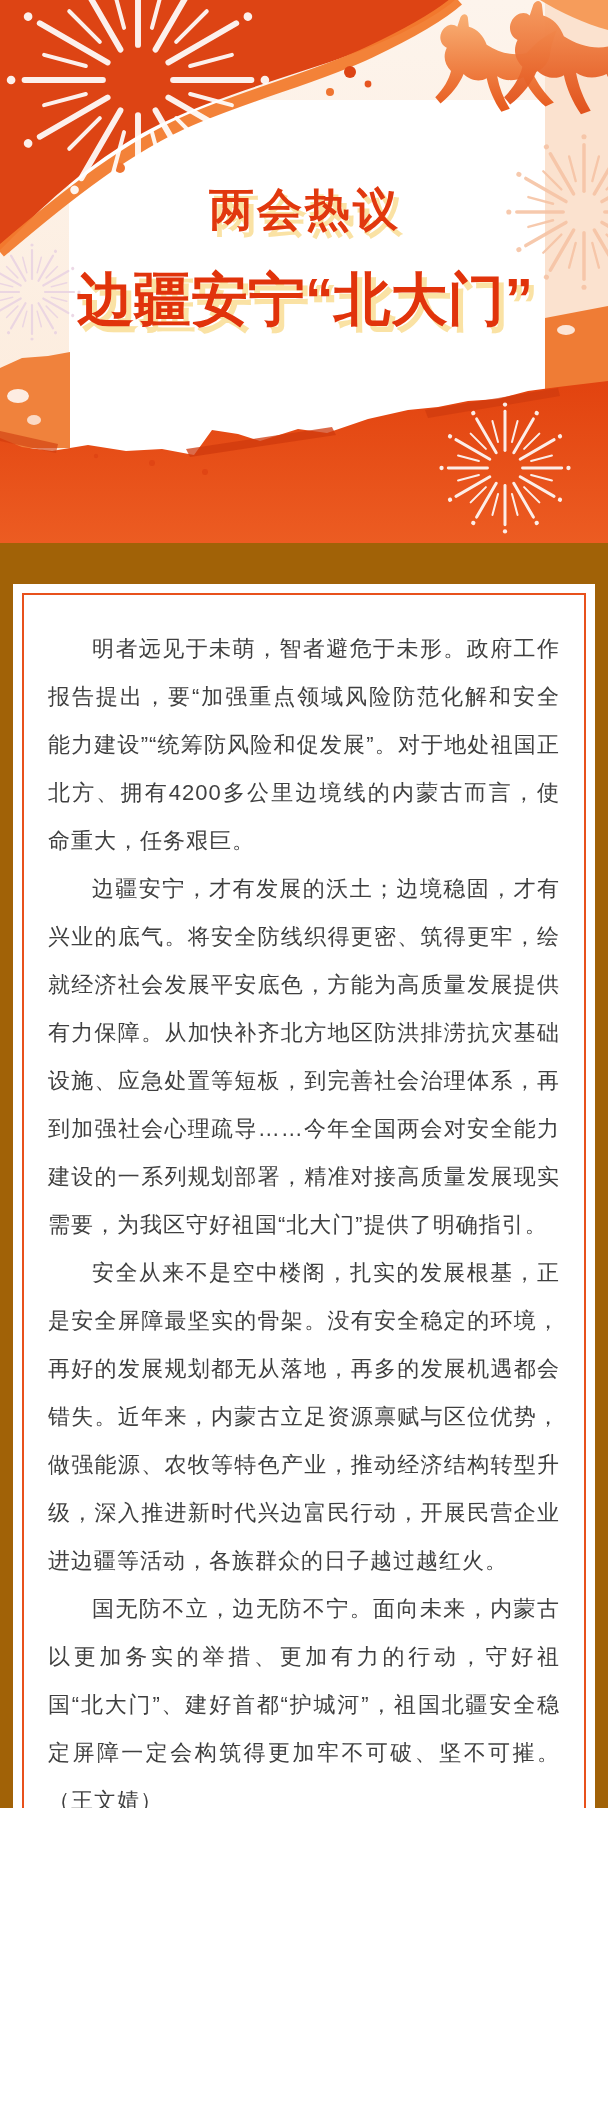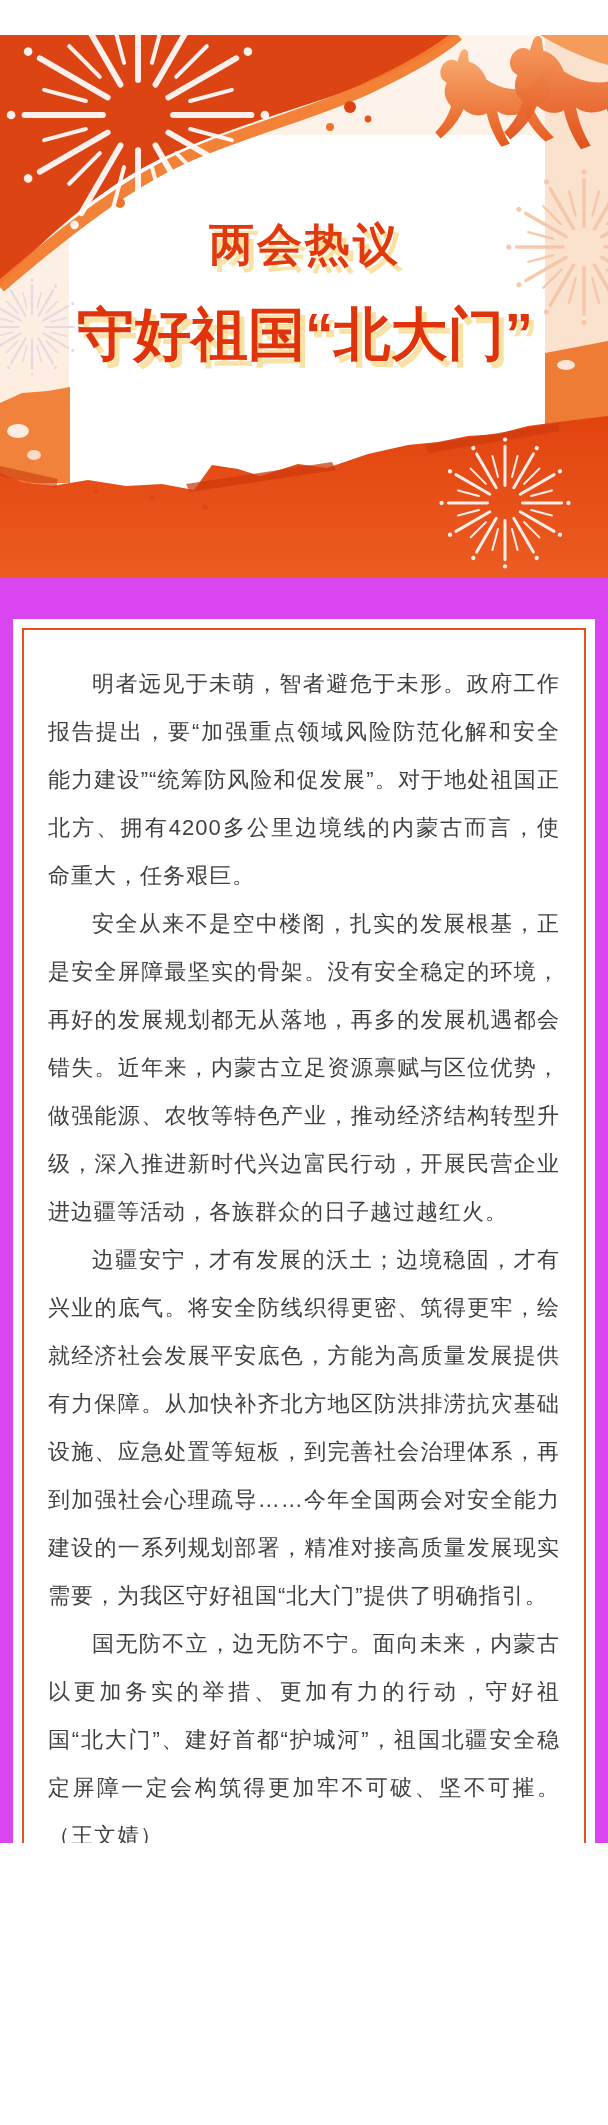--- a/index.html
+++ b/index.html
@@ -1,20 +1,19 @@
 <!DOCTYPE html>
 <html><head>
 <meta charset="utf-8">
 <style>
   html,body{margin:0;padding:0;background:#ffffff;}
   .page{
     position:relative;width:608px;height:1808px;overflow:hidden;
-    background:#d946ef;
+    background:#a16207;
     font-family:"Liberation Sans","DejaVu Sans",sans-serif;
-    margin-top:35px;
   }
   
   .hero{position:relative;width:608px;height:543px;
     background:linear-gradient(180deg,#fdf4ec 0%,#fcead9 100%);}
   .hero svg{position:absolute;left:0;top:0;z-index:1;display:block;}
   .hero-badge{
     position:absolute;z-index:3;left:60px;width:490px;top:180px;
     text-align:center;font-size:45px;font-weight:900;letter-spacing:3px;
     color:#e1380e;text-shadow:5px 6px 0 #fae2a4;
   }
@@ -132,27 +131,27 @@
         <circle cx="205" cy="472" r="3" fill="#e04514"></circle>
         <circle cx="96" cy="456" r="2.2" fill="#e04514"></circle>
       </g>
 
       <g transform="translate(505,468) scale(1.35)" stroke="#ffffff" fill="#ffffff" opacity="0.9">
           <use href="#burst"></use>
         </g>
     </svg>
 
     <div class="hero-badge">两会热议</div>
-    <h1 class="hero-title">守好祖国“北大门”</h1>
+    <h1 class="hero-title">边疆安宁“北大门”</h1>
   </header>
 
   <main class="body-area">
     <div class="card-mat">
       <article class="card">
         <p>明者远见于未萌，智者避危于未形。政府工作报告提出，要“加强重点领域风险防范化解和安全能力建设”“统筹防风险和促发展”。对于地处祖国正北方、拥有4200多公里边境线的内蒙古而言，使命重大，任务艰巨。</p>
+        <p>边疆安宁，才有发展的沃土；边境稳固，才有兴业的底气。将安全防线织得更密、筑得更牢，绘就经济社会发展平安底色，方能为高质量发展提供有力保障。从加快补齐北方地区防洪排涝抗灾基础设施、应急处置等短板，到完善社会治理体系，再到加强社会心理疏导……今年全国两会对安全能力建设的一系列规划部署，精准对接高质量发展现实需要，为我区守好祖国“北大门”提供了明确指引。</p>
         <p>安全从来不是空中楼阁，扎实的发展根基，正是安全屏障最坚实的骨架。没有安全稳定的环境，再好的发展规划都无从落地，再多的发展机遇都会错失。近年来，内蒙古立足资源禀赋与区位优势，做强能源、农牧等特色产业，推动经济结构转型升级，深入推进新时代兴边富民行动，开展民营企业进边疆等活动，各族群众的日子越过越红火。</p>
-        <p>边疆安宁，才有发展的沃土；边境稳固，才有兴业的底气。将安全防线织得更密、筑得更牢，绘就经济社会发展平安底色，方能为高质量发展提供有力保障。从加快补齐北方地区防洪排涝抗灾基础设施、应急处置等短板，到完善社会治理体系，再到加强社会心理疏导……今年全国两会对安全能力建设的一系列规划部署，精准对接高质量发展现实需要，为我区守好祖国“北大门”提供了明确指引。</p>
         <p>国无防不立，边无防不宁。面向未来，内蒙古以更加务实的举措、更加有力的行动，守好祖国“北大门”、建好首都“护城河”，祖国北疆安全稳定屏障一定会构筑得更加牢不可破、坚不可摧。（王文婧）</p>
       </article>
     </div>
   </main>
 
 </div>
 
 </body></html>

